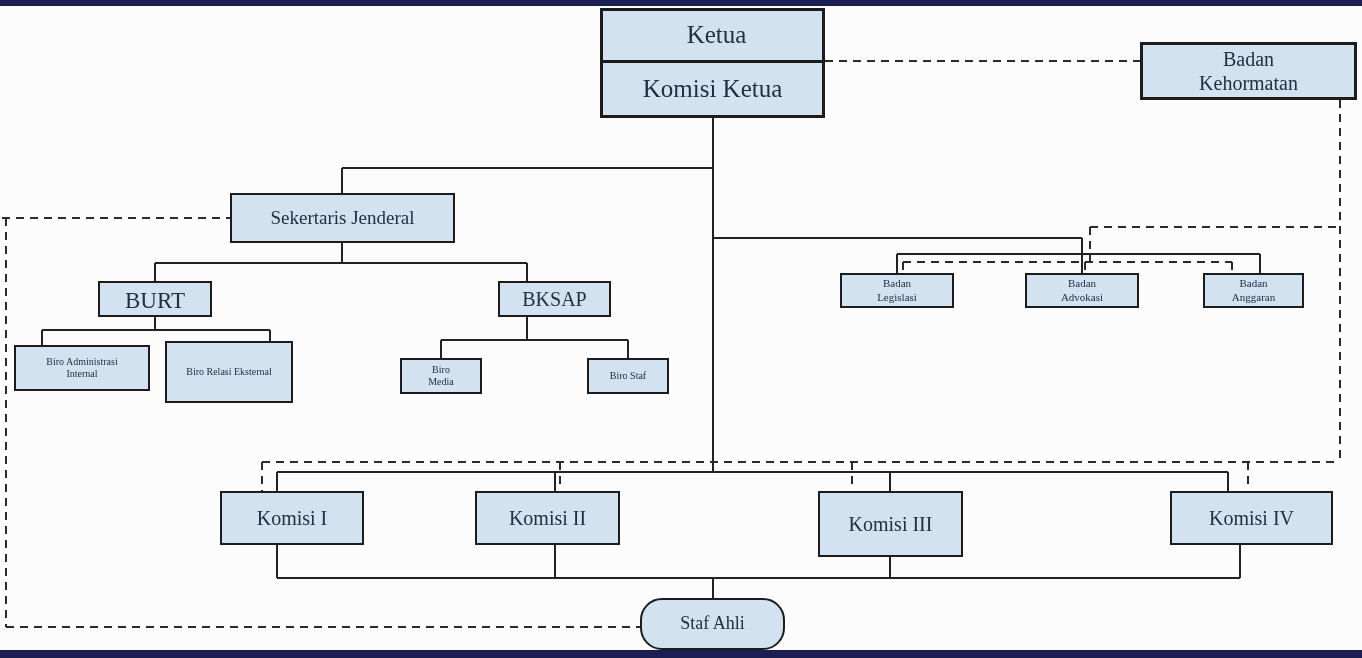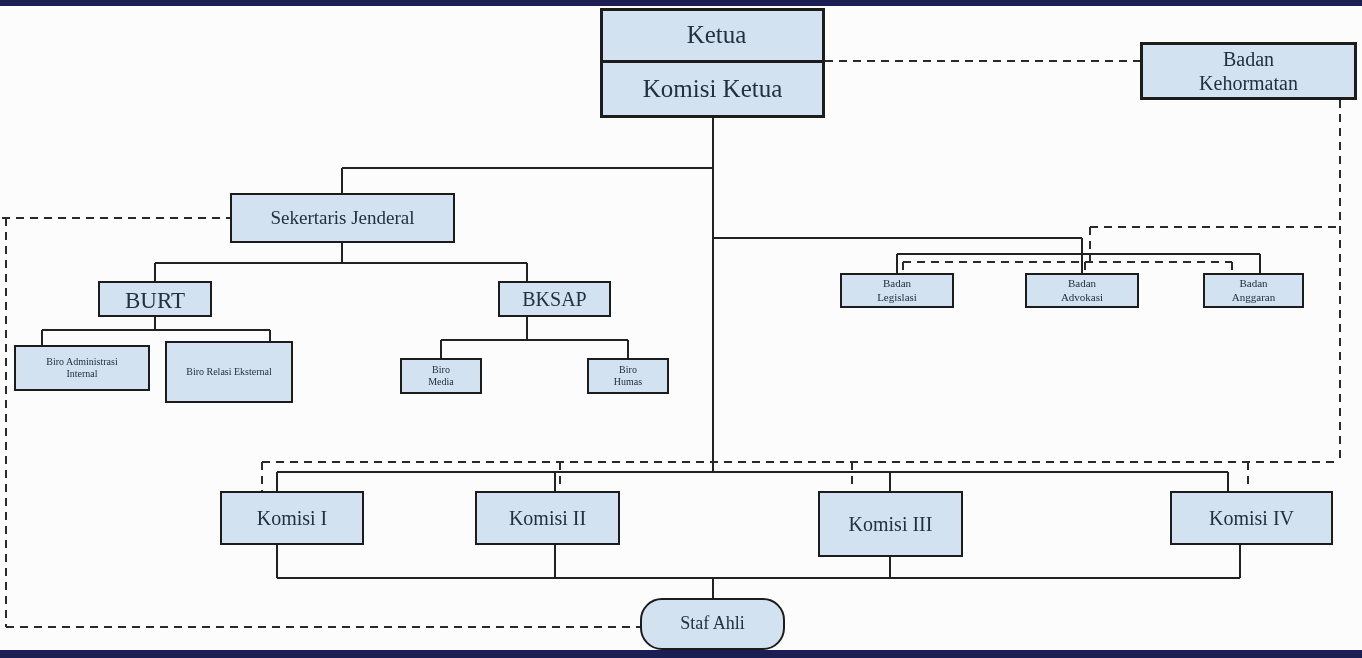--- a/index.html
+++ b/index.html
@@ -80,21 +80,21 @@
 
 <div class="node small n-biro" style="left:165px;top:341px;width:128px;height:62px;">
   <span class="lbl">Biro Relasi Eksternal</span>
 </div>
 
 <div class="node small n-biro2" style="left:400px;top:358px;width:82px;height:36px;text-align:center;">
   <span class="lbl">Biro Media</span>
 </div>
 
 <div class="node small n-biro2" style="left:587px;top:358px;width:82px;height:36px;">
-  <span class="lbl">Biro Humas</span>
+  <span class="lbl">Biro Staf</span>
 </div>
 
 <div class="node n-badan" style="left:840px;top:273px;width:114px;height:35px;">
   <span class="lbl">Badan Legislasi</span>
 </div>
 
 <div class="node n-badan" style="left:1025px;top:273px;width:114px;height:35px;">
   <span class="lbl">Badan Advokasi</span>
 </div>
 

